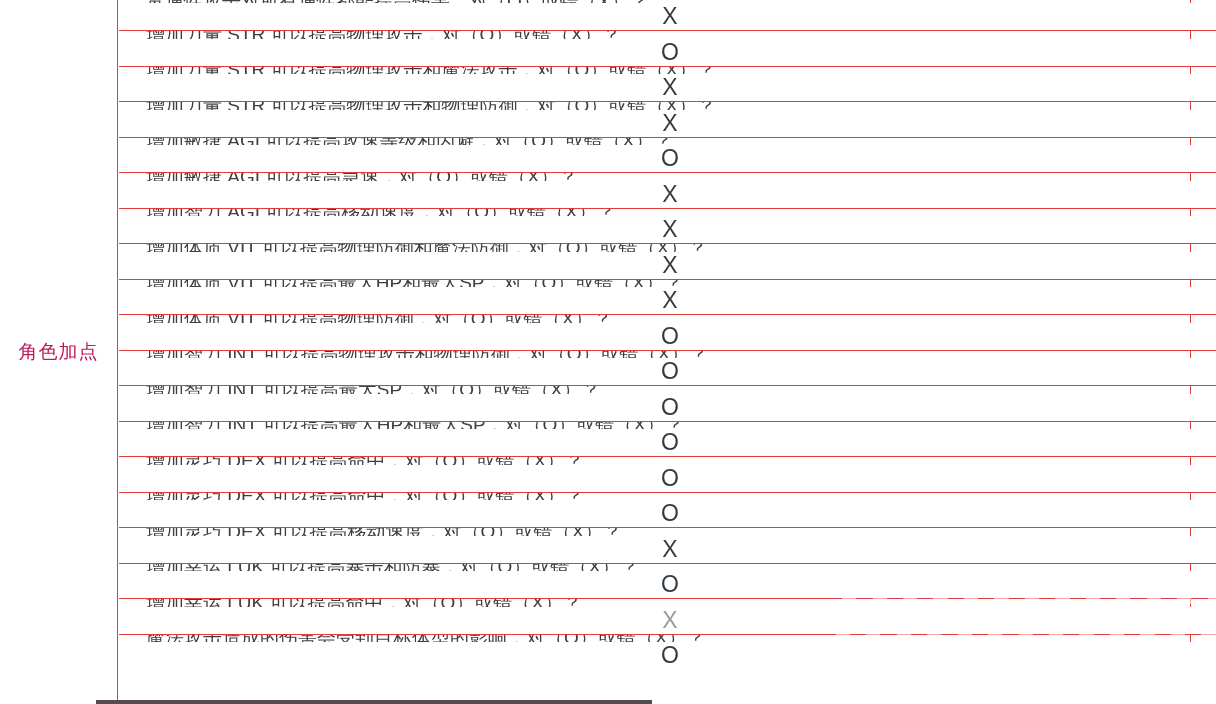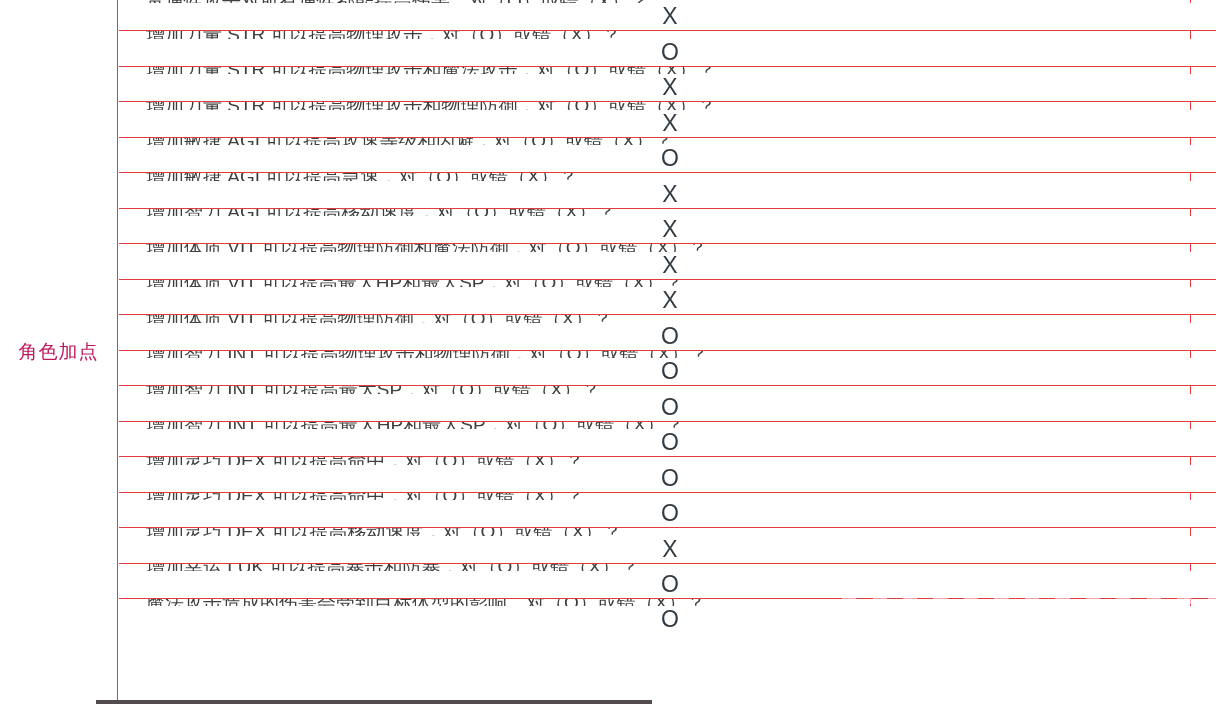--- a/index.html
+++ b/index.html
@@ -175,20 +175,24 @@
       </div>
       <div class="row">
         <div class="cell-q">增加灵巧 DEX 可以提高移动速度，对（O）或错（X）？</div>
         <div class="cell-a">X</div>
       </div>
       <div class="row">
         <div class="cell-q">增加幸运 LUK 可以提高暴击和防暴，对（O）或错（X）？</div>
         <div class="cell-a">O</div>
       </div>
       <div class="row">
+        <div class="cell-q">增加幸运 LUK 可以提高命中，对（O）或错（X）？</div>
+        <div class="cell-a muted">X</div>
+      </div>
+      <div class="row">
         <div class="cell-q">魔法攻击造成的伤害会受到目标体型的影响，对（O）或错（X）？</div>
         <div class="cell-a">O</div>
       </div>
     </div>
 
   <div class="watermark"></div>
   <div class="bottom-cut"></div>
 
 </div>
 

